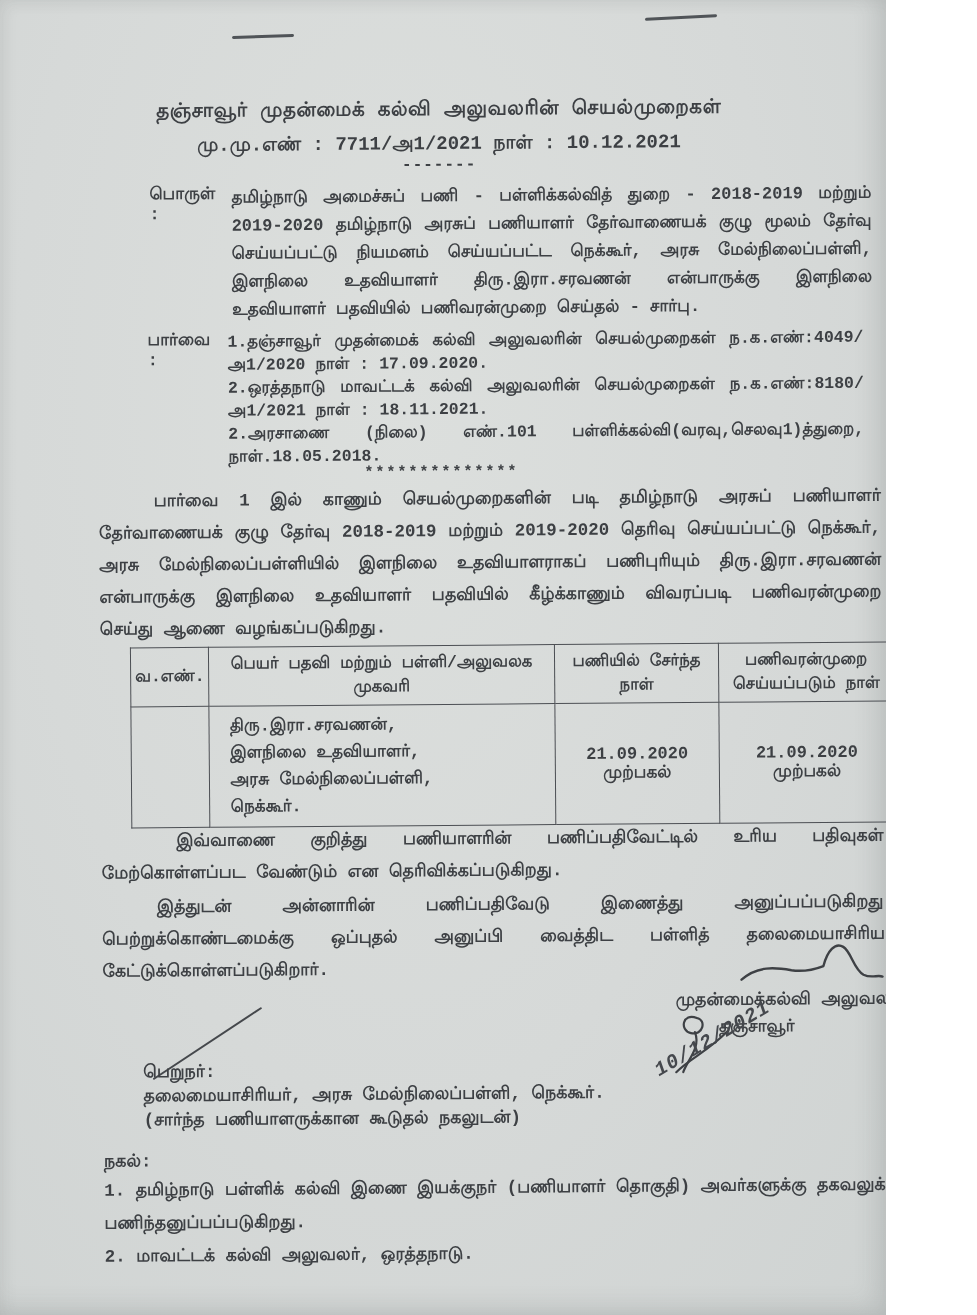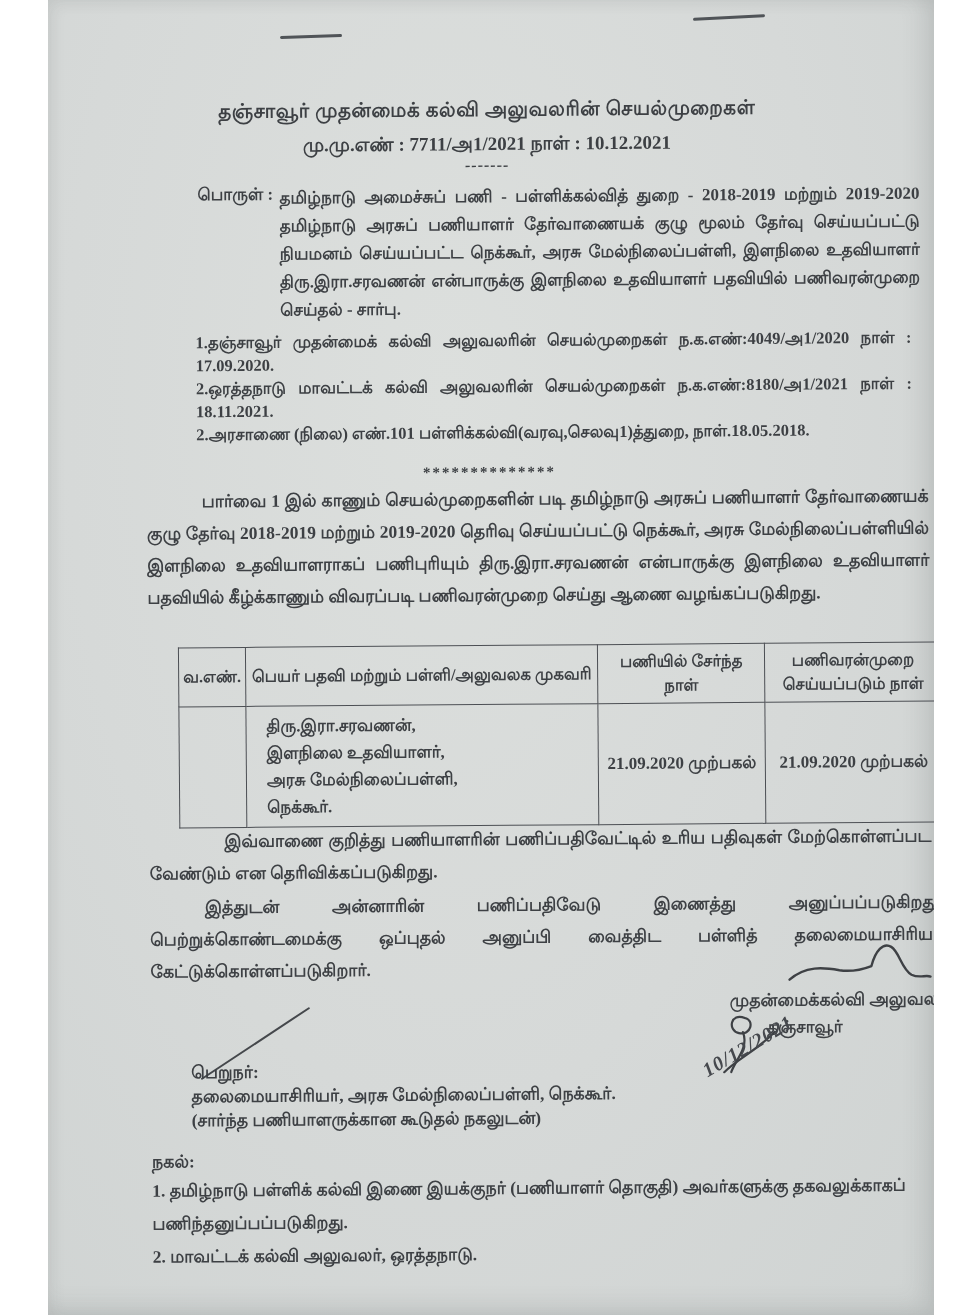--- a/index.html
+++ b/index.html
@@ -2,23 +2,22 @@
 <html><head>
 <meta charset="utf-8">
 <style>
   html,body{margin:0;padding:0;}
   .page{
     position:relative;
     width:886px;height:1315px;
     background:radial-gradient(ellipse at 45% 30%, #dcdfdd 0%, #d6d9d8 55%, #cfd3d2 100%);
     box-shadow: inset -10px -8px 22px rgba(80,85,88,0.16), inset 5px 3px 14px rgba(80,85,88,0.07);
     overflow:hidden;
-    font-family:Liberation Serif, serif;
+    font-family:Liberation Mono, monospace;
     color:#3d4044;
-    margin-left:48px;
   }
   .content{position:absolute;inset:0;transform:rotate(-0.45deg);transform-origin:50% 50%;}
   .doc-title{position:absolute;top:98px;left:0;width:100%;text-align:center;font-size:20px;font-weight:700;letter-spacing:0.5px;}
   .ref-line{position:absolute;top:133px;left:0;width:100%;text-align:center;font-size:19px;font-weight:700;}
   .head-divider{position:absolute;top:156px;left:0;width:100%;text-align:center;font-size:16px;font-weight:700;letter-spacing:1px;}
   .labelled{position:absolute;display:flex;}
   .subject-row{top:183px;left:153px;width:722px;}
   .subject-row .lbl{width:82px;flex:none;font-weight:700;font-size:17px;}
   .subject-row .txt{flex:1;font-size:17px;font-weight:600;line-height:28px;text-align:justify;}
   .reference-row{top:329px;left:150px;width:716px;}
@@ -66,20 +65,21 @@
     <div class="doc-title">தஞ்சாவூர் முதன்மைக் கல்வி அலுவலரின் செயல்முறைகள்</div>
     <div class="ref-line">மு.மு.எண் : 7711/அ1/2021  நாள் : 10.12.2021</div>
     <div class="head-divider">-------</div>
 
     <div class="labelled subject-row">
       <div class="lbl">பொருள் :</div>
       <div class="txt">தமிழ்நாடு அமைச்சுப் பணி - பள்ளிக்கல்வித் துறை - 2018-2019 மற்றும் 2019-2020 தமிழ்நாடு அரசுப் பணியாளர் தேர்வாணையக் குழு மூலம் தேர்வு செய்யப்பட்டு நியமனம் செய்யப்பட்ட நெக்கூர், அரசு மேல்நிலைப்பள்ளி, இளநிலை உதவியாளர் திரு.இரா.சரவணன் என்பாருக்கு இளநிலை உதவியாளர் பதவியில் பணிவரன்முறை செய்தல் - சார்பு.</div>
     </div>
 
     <div class="labelled reference-row">
+      <div class="lbl">பார்வை :</div>
       <div class="items">
         <div>1.தஞ்சாவூர் முதன்மைக் கல்வி அலுவலரின் செயல்முறைகள் ந.க.எண்:4049/அ1/2020 நாள் : 17.09.2020.</div>
         <div>2.ஒரத்தநாடு மாவட்டக் கல்வி அலுவலரின் செயல்முறைகள் ந.க.எண்:8180/அ1/2021 நாள் : 18.11.2021.</div>
         <div>2.அரசாணை (நிலை) எண்.101 பள்ளிக்கல்வி(வரவு,செலவு1)த்துறை, நாள்.18.05.2018.</div>
       </div>
     </div>
 
     <div class="stars">**************</div>
 
     <p class="para para1">பார்வை 1 இல் காணும் செயல்முறைகளின் படி தமிழ்நாடு அரசுப் பணியாளர் தேர்வாணையக் குழு தேர்வு 2018-2019 மற்றும் 2019-2020 தெரிவு செய்யப்பட்டு நெக்கூர், அரசு மேல்நிலைப்பள்ளியில் இளநிலை உதவியாளராகப் பணிபுரியும் திரு.இரா.சரவணன் என்பாருக்கு இளநிலை உதவியாளர் பதவியில் கீழ்க்காணும் விவரப்படி பணிவரன்முறை செய்து ஆணை வழங்கப்படுகிறது.</p>

